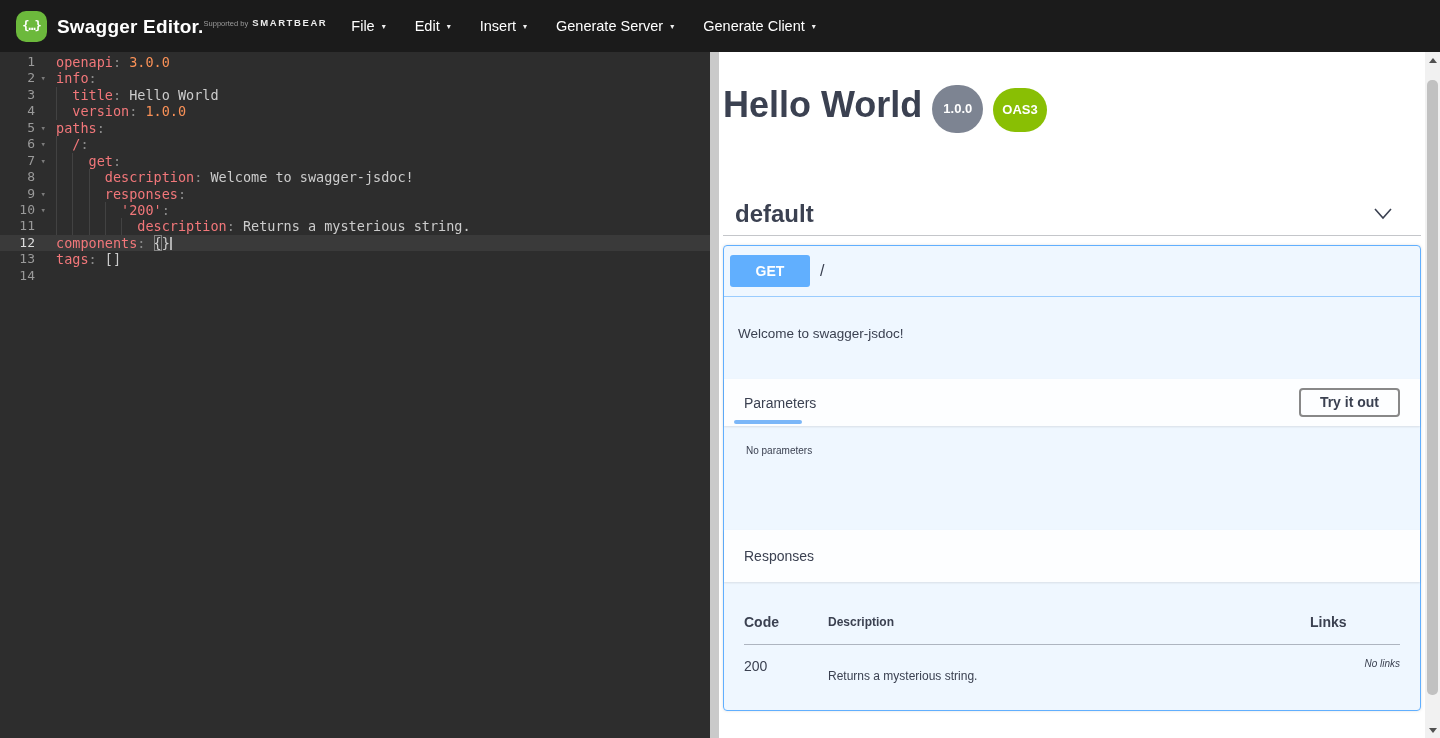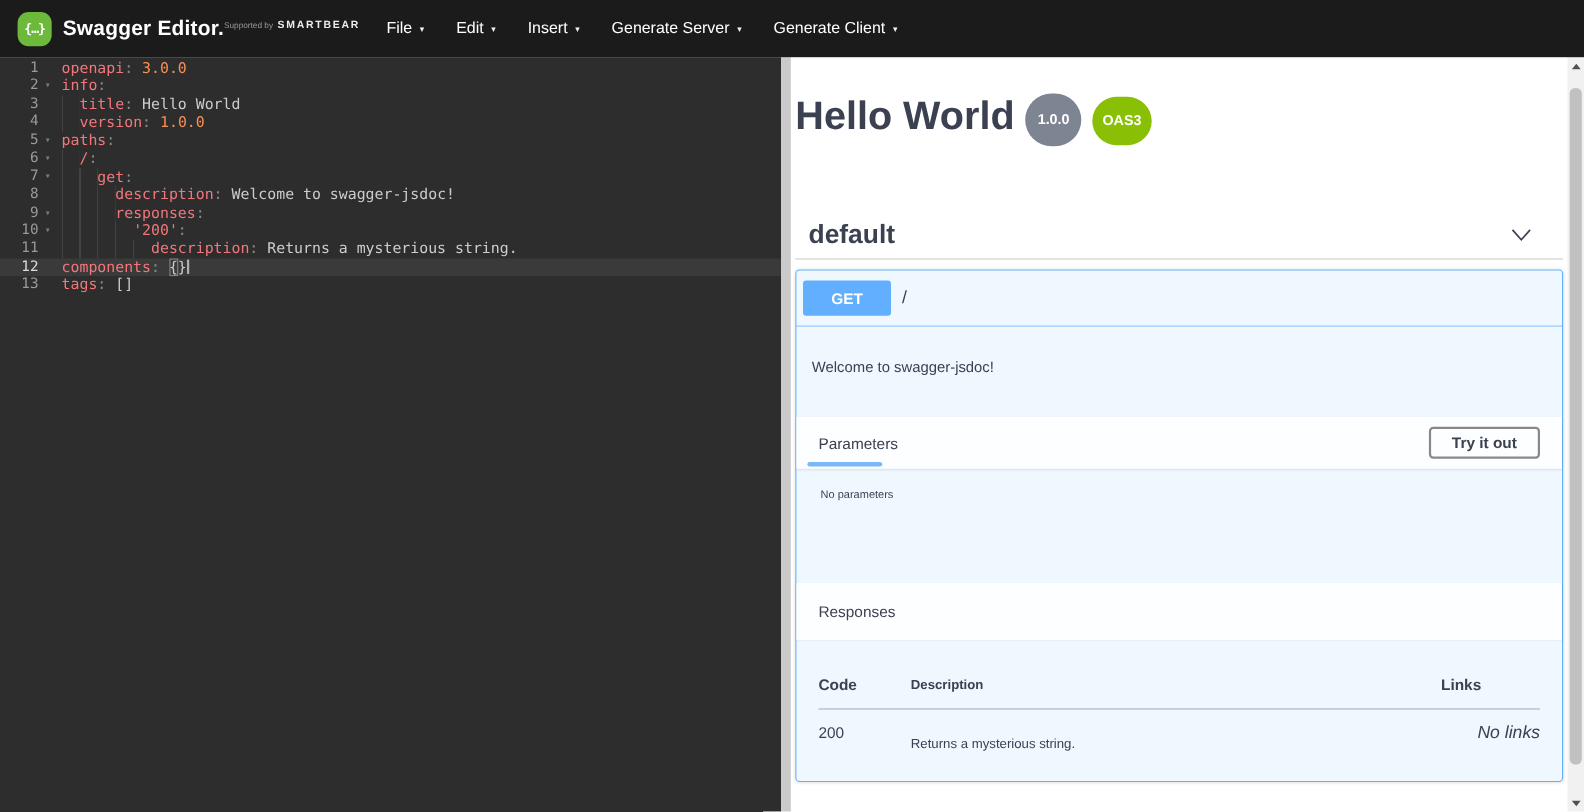--- a/index.html
+++ b/index.html
@@ -84,21 +84,21 @@
   .responses-body { padding:20px 20px 27px; }
   table.responses { width:100%; border-collapse:collapse; }
   table.responses th { text-align:left; color:#3b4151; padding:12px 0 14px;
                        border-bottom:1px solid rgba(59,65,81,.2); }
   th.col-code { font-size:14px; width:84px; }
   th.col-desc { font-size:12px; }
   th.col-links { font-size:14px; text-align:right; width:90px; }
   table.responses td { vertical-align:top; color:#3b4151; }
   td.cell-code { font-size:14px; padding-top:13px; }
   td.cell-desc { font-size:12px; padding-top:24px; }
-  td.cell-links { font-size:16px; font-style:italic; text-align:right; padding-top:13px; }
+  td.cell-links { font-size:10px; font-style:italic; text-align:right; padding-top:13px; }
 
   
   .scrollbar { position:absolute; right:0; top:52px; width:15px; bottom:0; background:#f1f1f1; }
   .sb-btn { position:absolute; left:0; width:15px; height:16px; display:flex; align-items:center;
             justify-content:center; cursor:pointer; }
   .sb-up { top:0; } .sb-down { bottom:0; }
   .tri-up { width:0; height:0; border-left:4px solid transparent; border-right:4px solid transparent;
             border-bottom:5px solid #505050; }
   .tri-down { width:0; height:0; border-left:4px solid transparent; border-right:4px solid transparent;
               border-top:5px solid #505050; }
@@ -221,20 +221,26 @@
           <div class="gutter-cell">
             <span class="lnum">12</span>
           </div>
           <div class="codeline"><span class="tk-key">components</span><span class="tk-p">:</span><span class="tk-t"> </span><span class="tk-brhl">{</span><span class="tk-t">}</span><span class="cursor"></span></div>
         </div>
         <div class="line">
           <div class="gutter-cell">
             <span class="lnum">13</span>
           </div>
           <div class="codeline"><span class="tk-key">tags</span><span class="tk-p">:</span><span class="tk-t"> []</span></div>
+        </div>
+        <div class="line">
+          <div class="gutter-cell">
+            <span class="lnum">14</span>
+          </div>
+          <div class="codeline"></div>
         </div>
       </div>
   </div>
 
   <div class="splitter"></div>
 
   <div class="preview">
 
     <div class="info">
       <div class="api-title">

